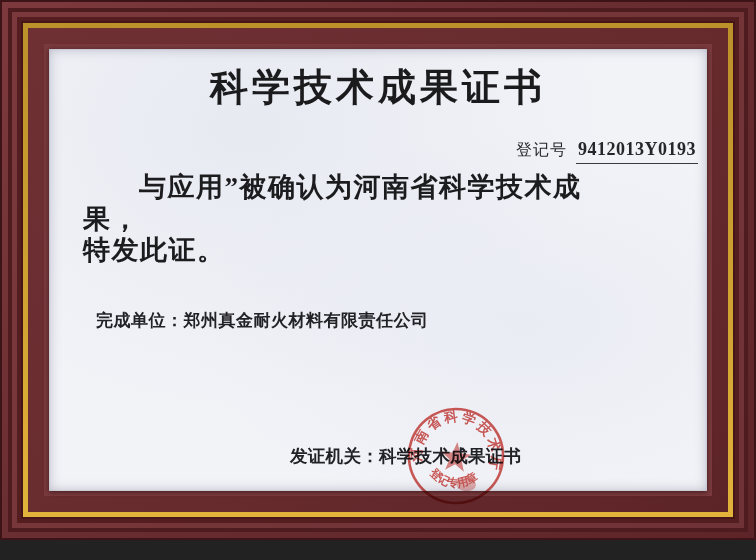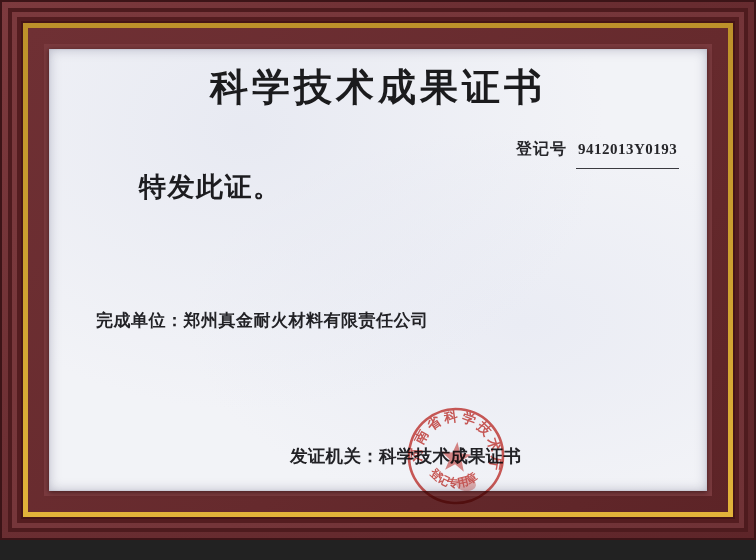--- a/index.html
+++ b/index.html
@@ -26,24 +26,24 @@
     box-shadow: inset 0 0 12px rgba(115,115,140,.45), inset 0 0 2px rgba(120,120,145,.35),
                 0 1px 5px rgba(25,6,6,.6);
   }
   
   .cert-title{
     left:49px;width:658px;top:62px;text-align:center;
     font-family:"Liberation Sans", sans-serif;font-weight:700;
     font-size:38px;letter-spacing:4px;color:#1b1b1d;white-space:nowrap;
   }
   .reg-line{left:516px;top:139px;white-space:nowrap;color:#26262a;}
-  .reg-label{font-size:16px;font-weight:700;letter-spacing:1px;margin-top:39px;}
+  .reg-label{font-size:16px;font-weight:400;letter-spacing:1px;margin-top:39px;}
   .reg-number{
-    font-size:15px;font-weight:600;margin-left:9px;letter-spacing:.5px;
-    border-bottom:1.5px solid #3a3a40;padding:0 2px 11px 2px;
+    font-size:18px;font-weight:600;margin-left:9px;letter-spacing:.5px;
+    border-bottom:1.5px solid #3a3a40;padding:0 2px 4px 2px;
   }
   .body-text{
     left:83px;top:172px;width:530px;color:#1c1c1f;
     font-size:27px;font-weight:700;line-height:31.5px;letter-spacing:1.5px;
   }
   .body-text .bline:first-child{text-indent:56px;}
   .unit-line{left:96px;top:309px;font-size:17px;font-weight:700;letter-spacing:.5px;color:#222226;white-space:pre;}
   .issuer-line{left:290px;top:444px;font-size:17.5px;font-weight:700;letter-spacing:.3px;color:#222226;white-space:pre;}
   .date-line{left:290px;top:474px;font-size:17.5px;font-weight:700;letter-spacing:.3px;color:#222226;white-space:pre;}
   
@@ -70,20 +70,21 @@
 
   <div class="layer paper"></div>
 
   <div class="layer cert-title">科学技术成果证书</div>
 
   <div class="layer reg-line">
     <span class="reg-label">登记号</span><span class="reg-number">9412013Y0193</span>
   </div>
 
   <div class="layer body-text">
+    <div class="bline">与应用”被确认为河南省科学技术成果，</div>
     <div class="bline">特发此证。</div>
   </div>
 
   <div class="layer unit-line">完成单位：郑州真金耐火材料有限责任公司</div>
 
   <div class="layer issuer-line">发证机关：科学技术成果证书</div>
 
 
   <div class="layer seal">
     <svg width="100" height="100" viewBox="0 0 100 100">

